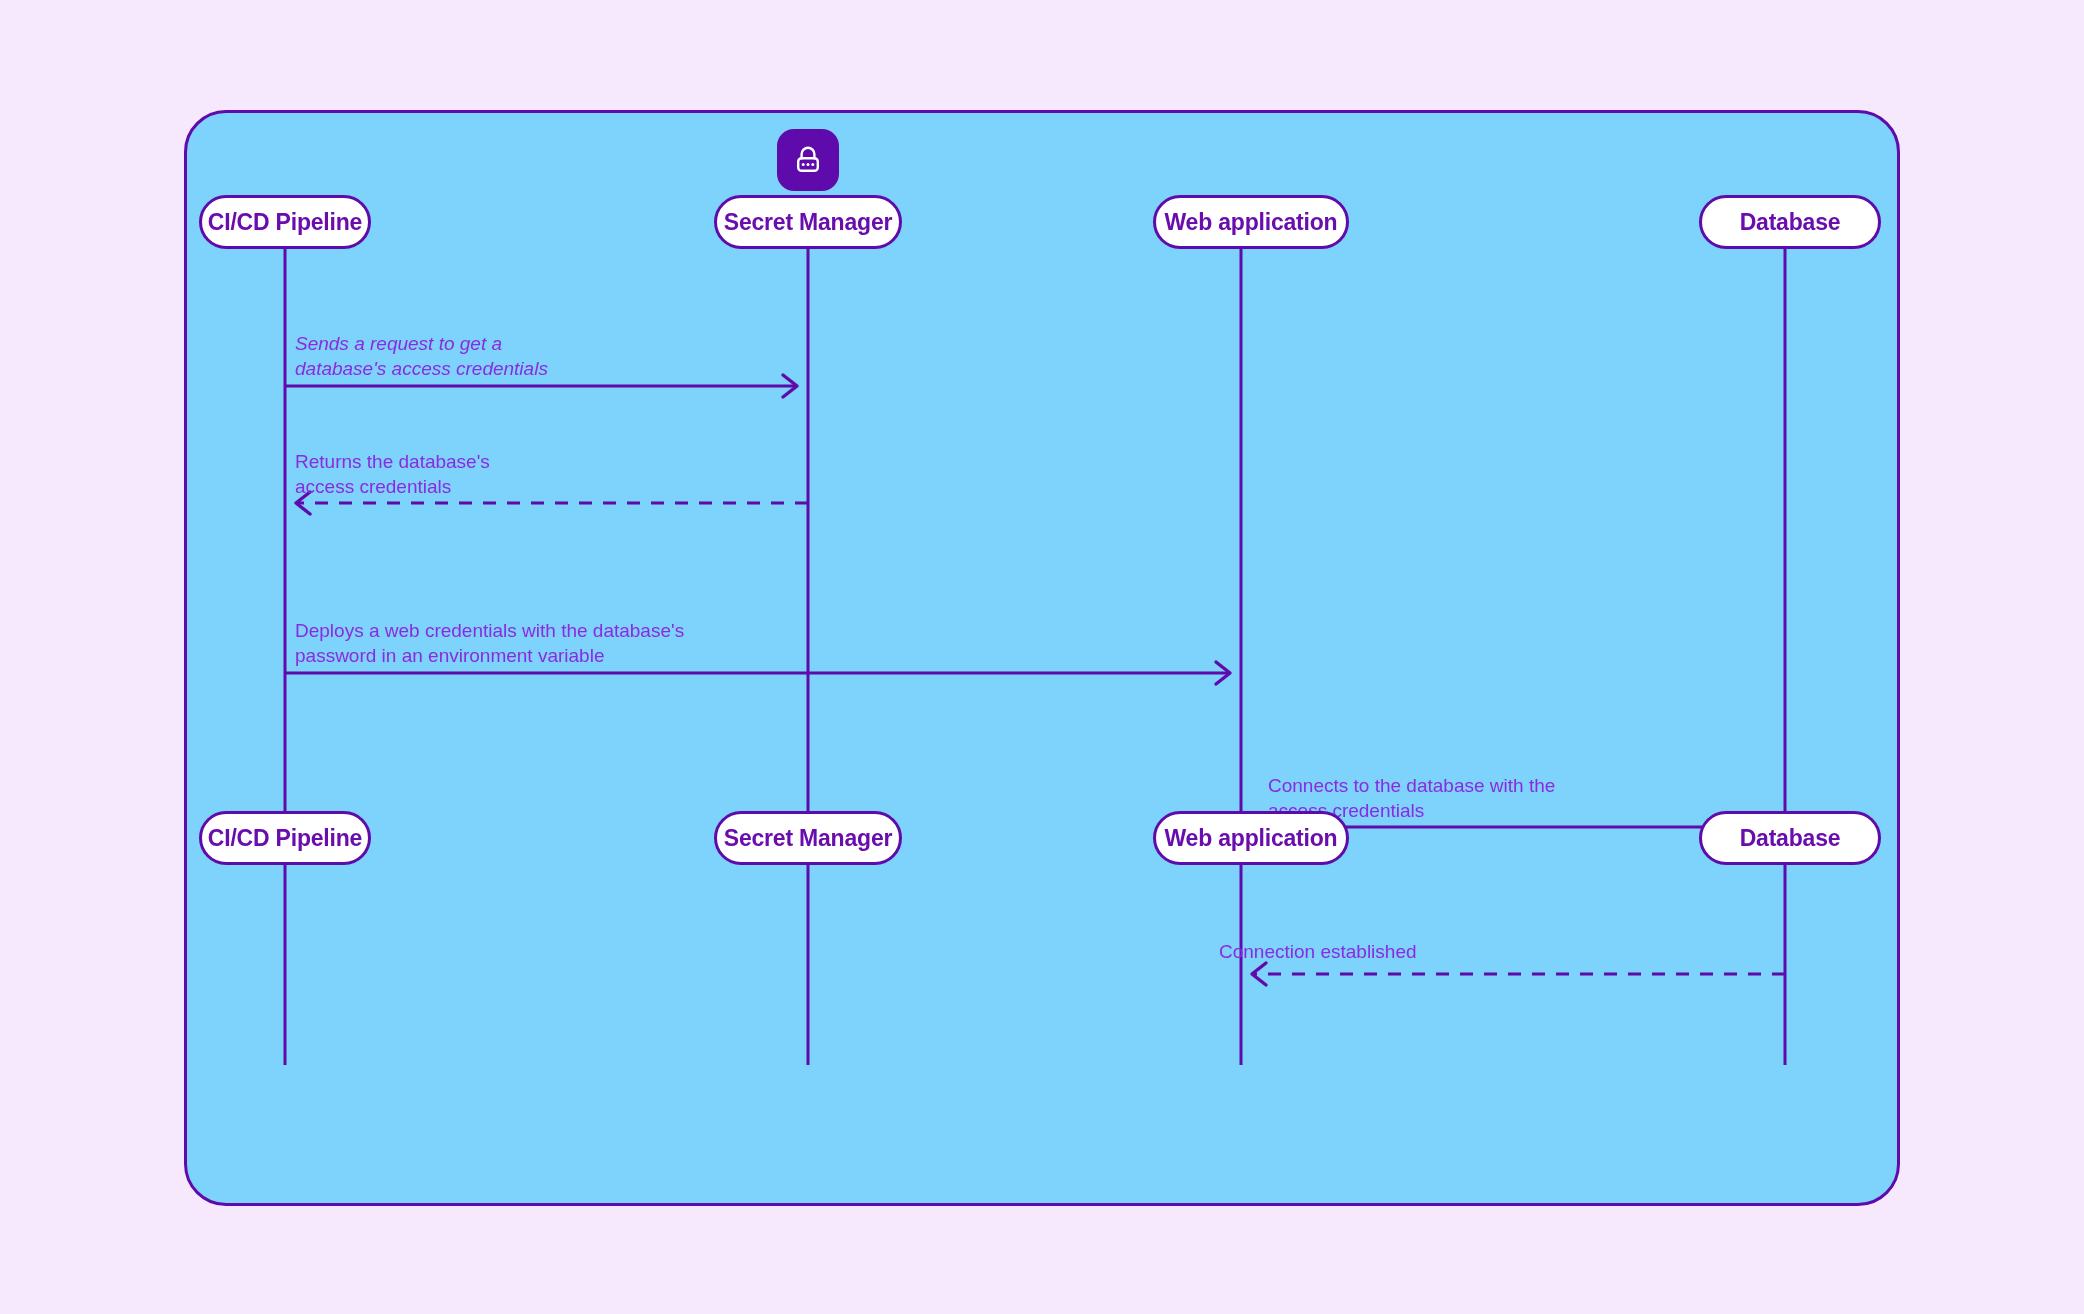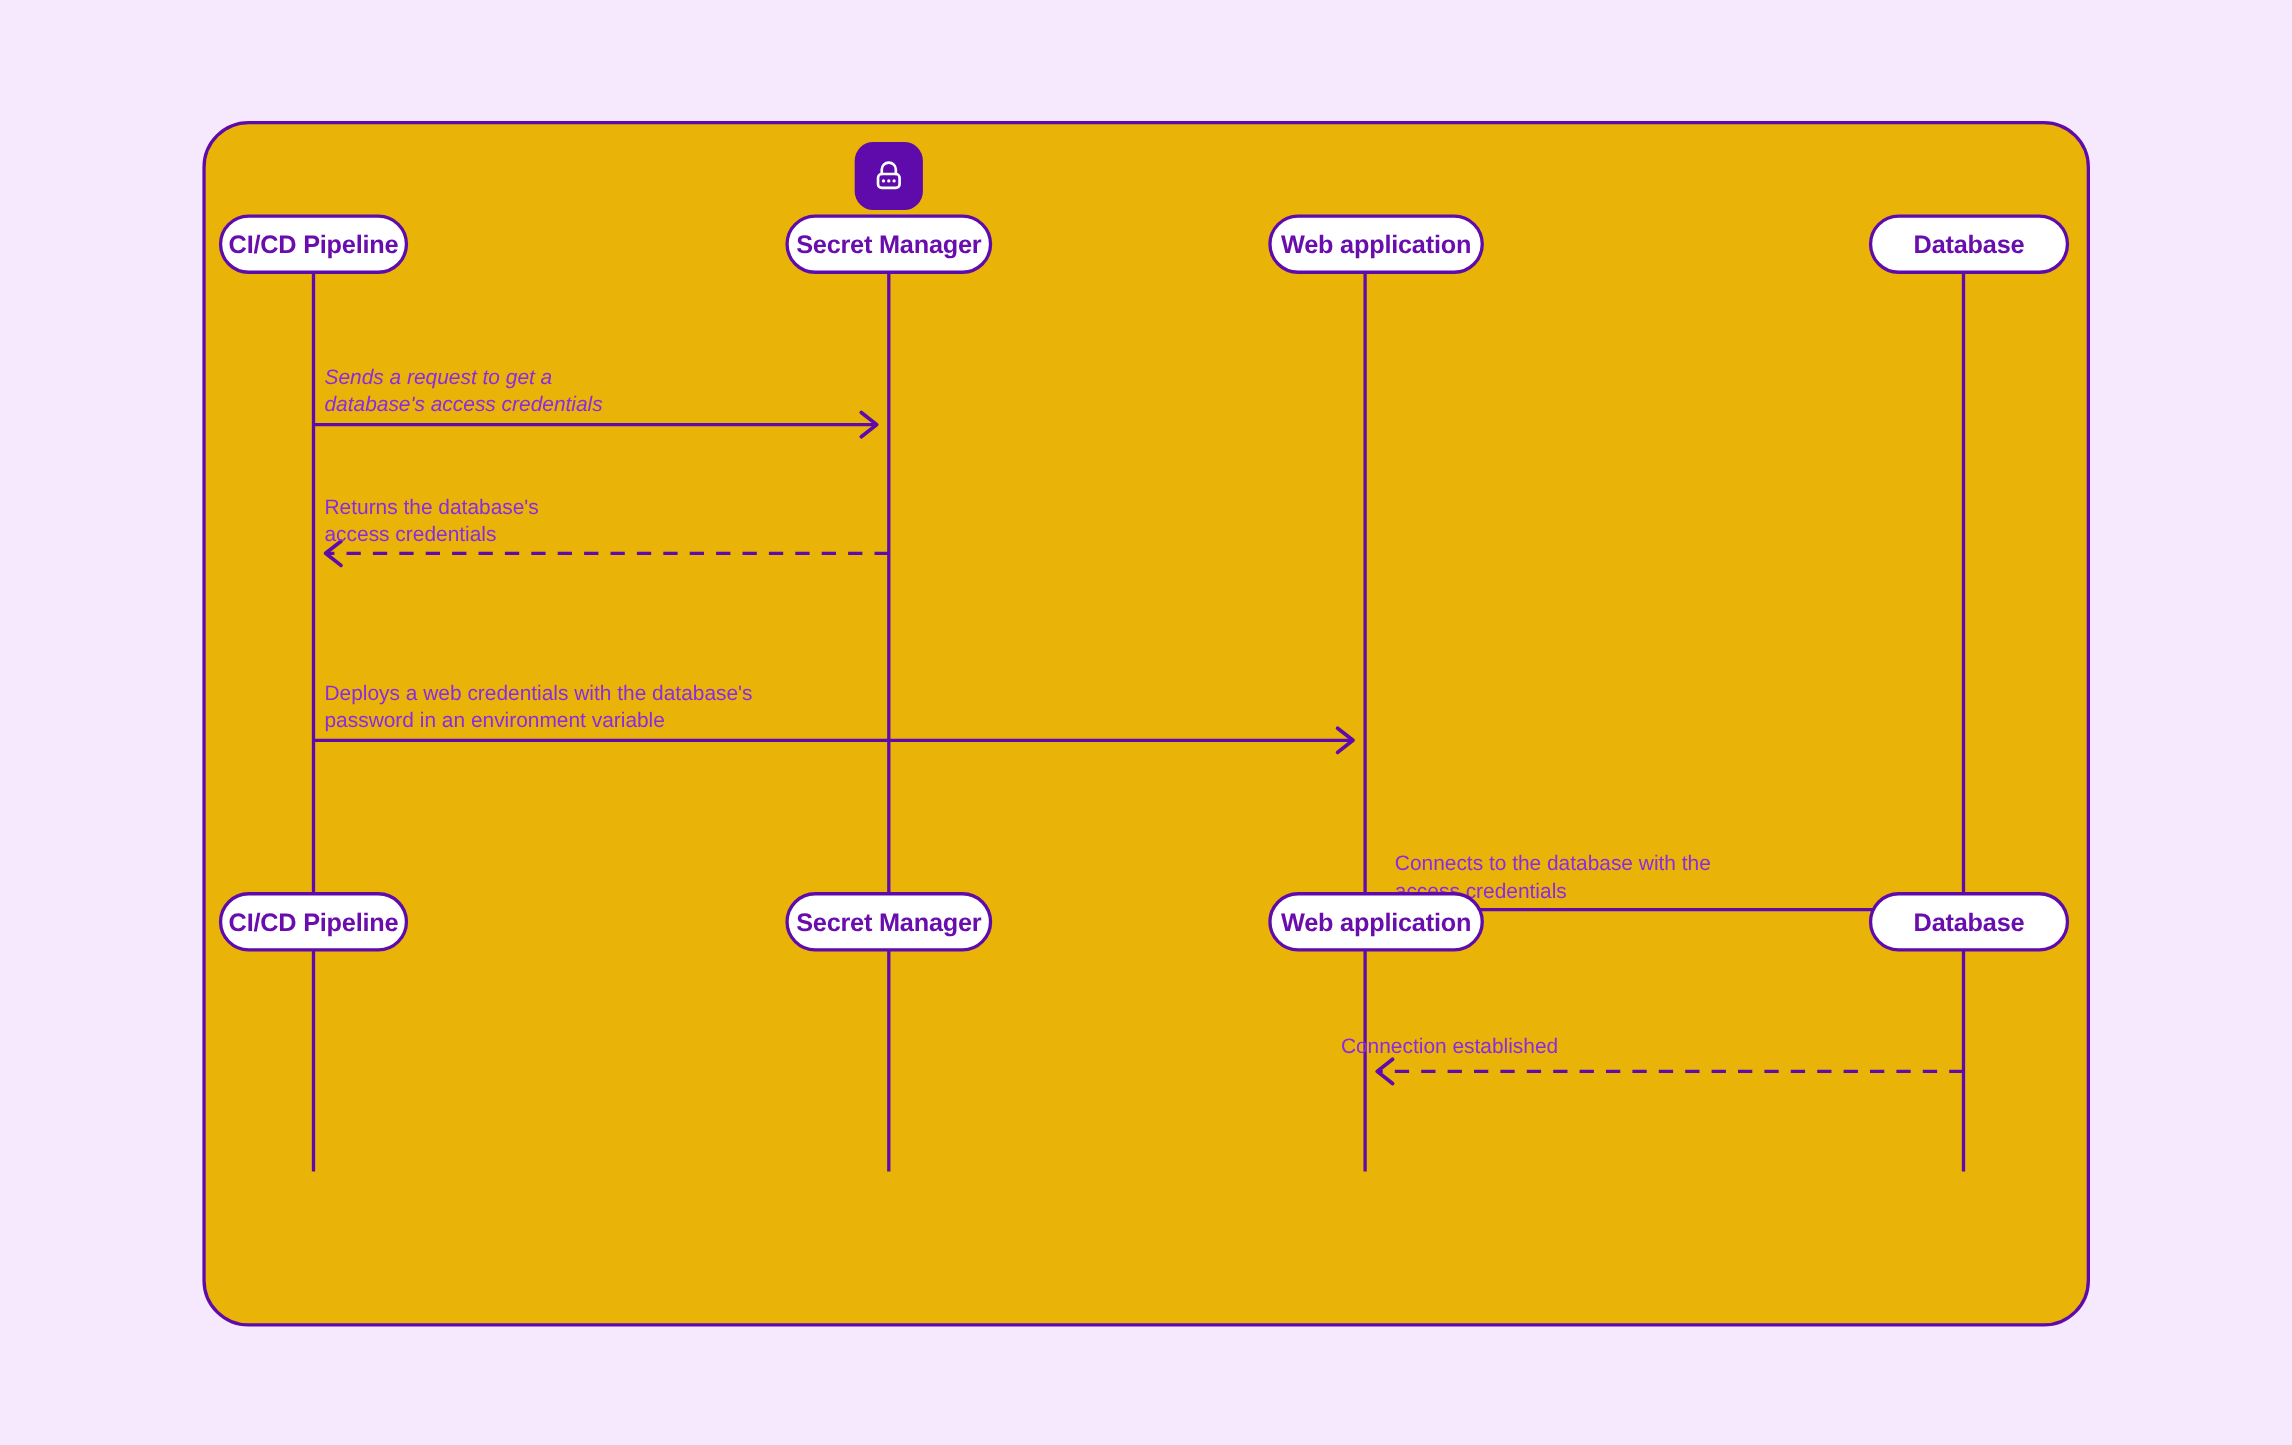--- a/index.html
+++ b/index.html
@@ -15,21 +15,21 @@
     overflow: hidden;
   }
 
   
   #diagram-card {
     position: absolute;
     left: 184px;
     top: 110px;
     width: 1716px;
     height: 1096px;
-    background: #eab308;
+    background: #7dd3fc;
     border: 3px solid #5f0bab;
     border-radius: 42px;
     box-sizing: border-box;
   }
 
   
   #diagram-svg {
     position: absolute;
     left: 0;
     top: 0;

